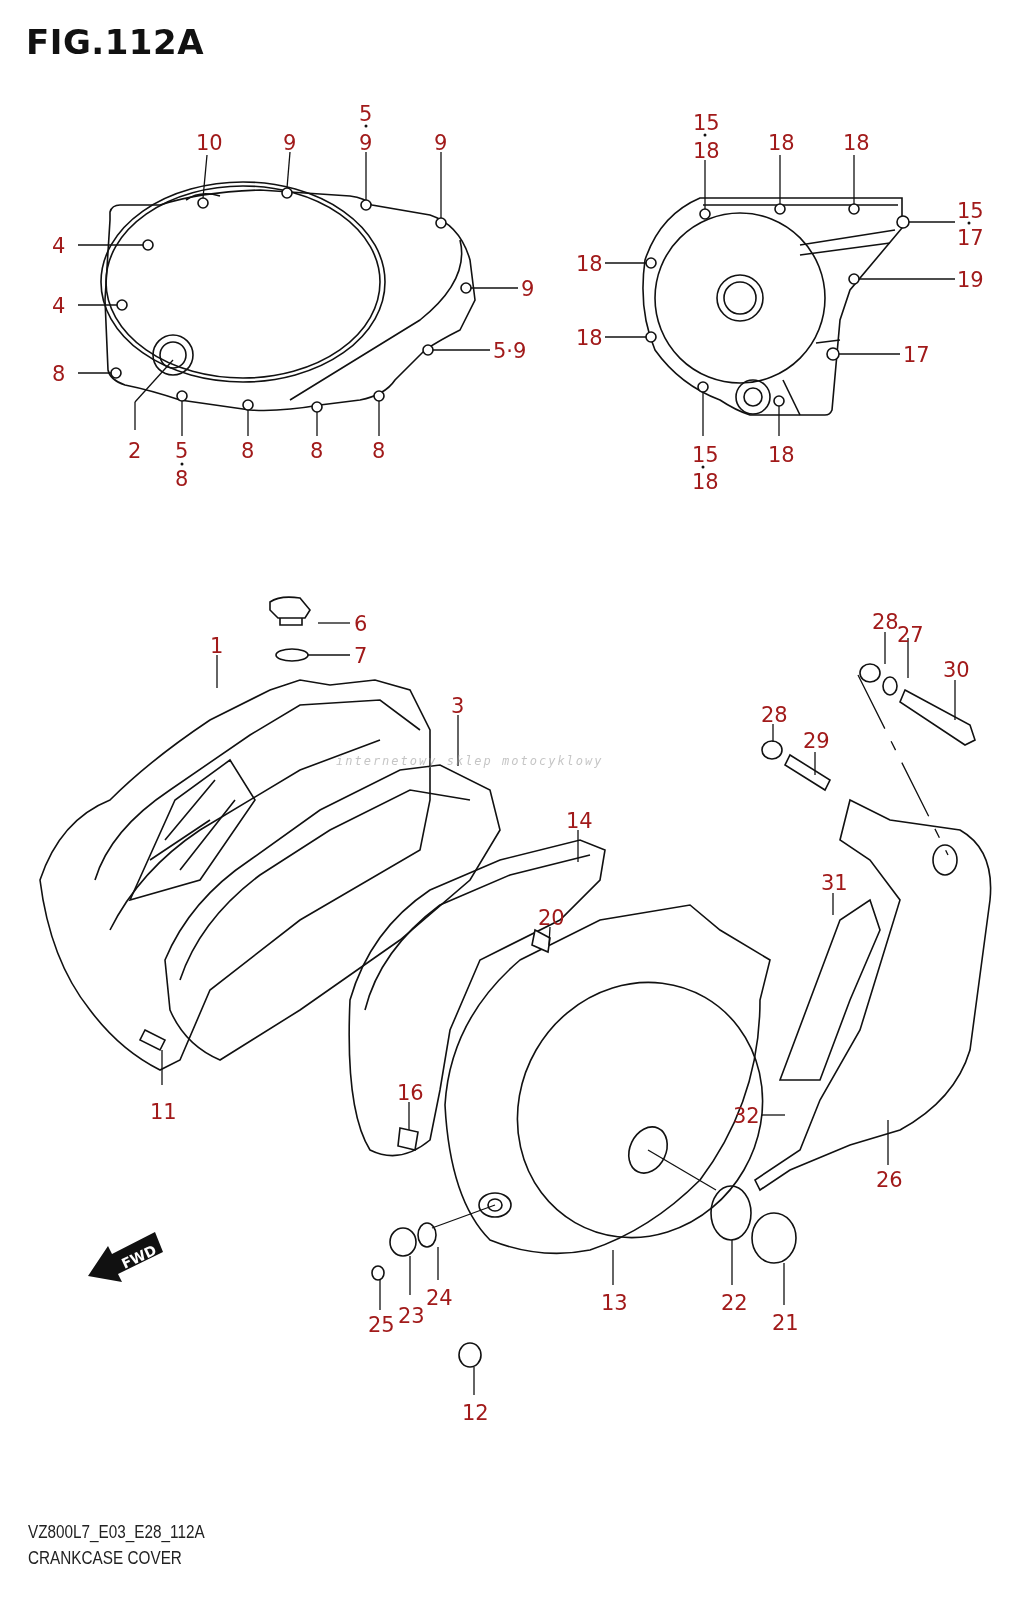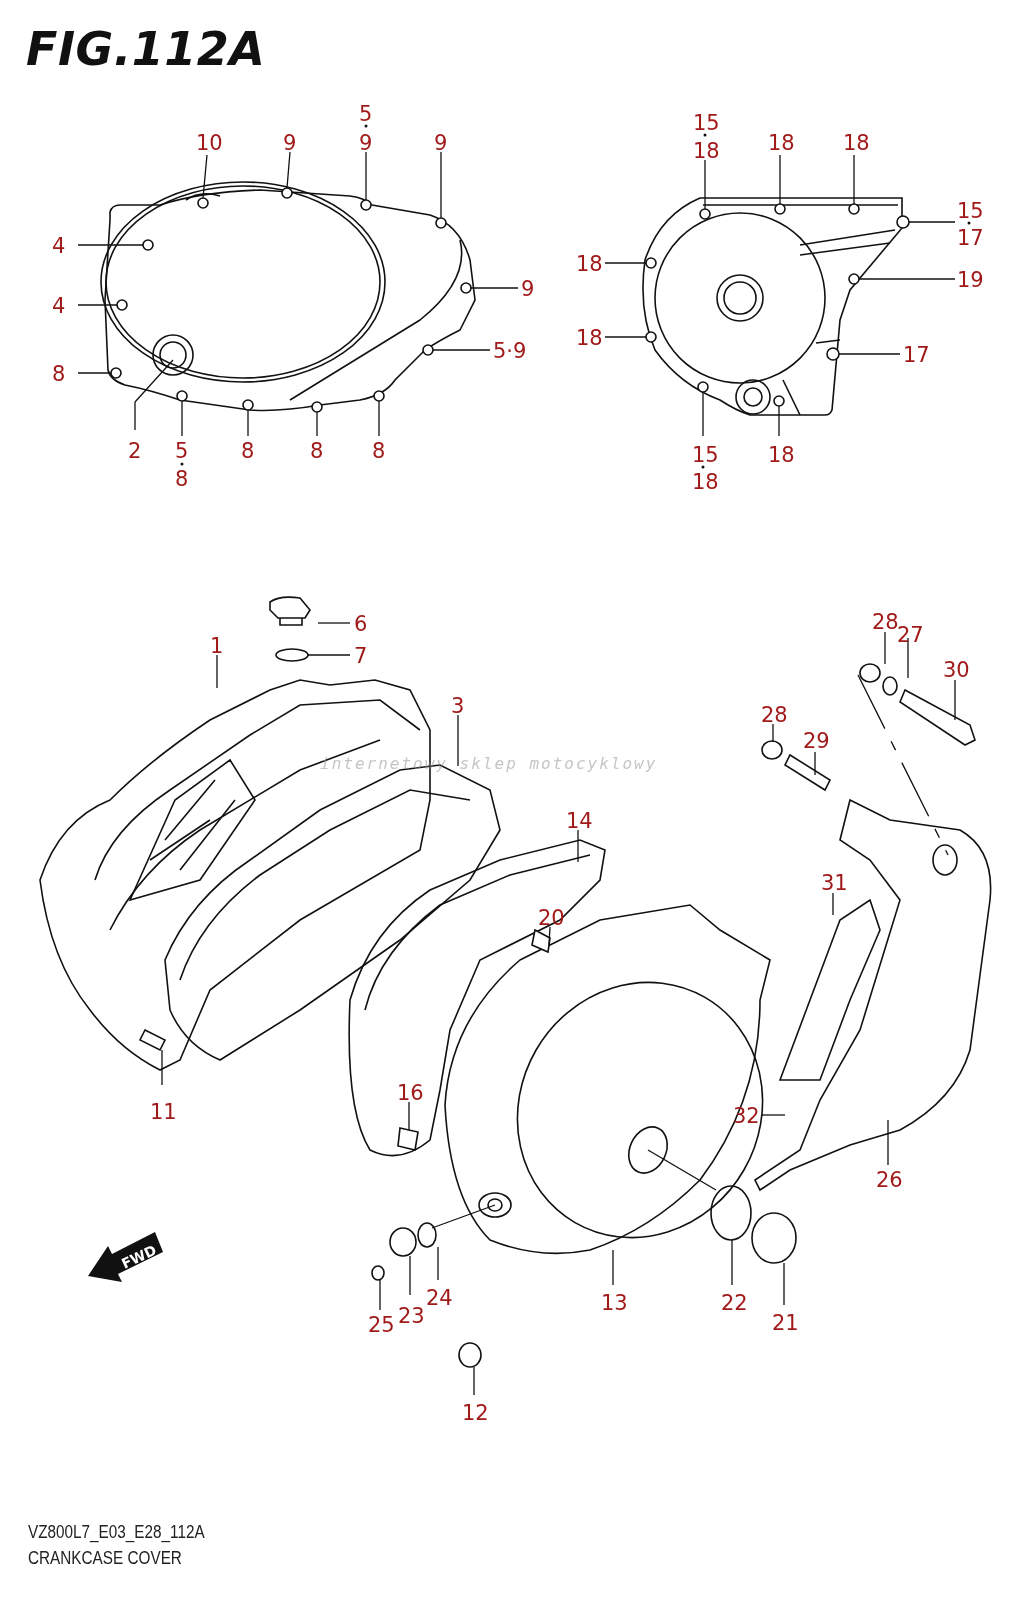--- a/index.html
+++ b/index.html
@@ -1,29 +1,29 @@
 <!DOCTYPE html>
 <html><head>
 <meta charset="utf-8">
 <style>
   html, body { margin:0; padding:0; background:#fff; }
   body { width:1024px; height:1600px; position:relative; overflow:hidden; font-family:"DejaVu Sans", sans-serif; }
-  #title { position:absolute; left:26px; top:22px; font-size:46px; font-weight:bold; color:#111; letter-spacing:0.5px;font-style:italic; }
+  #title { position:absolute; left:26px; top:22px; font-size:34px; font-weight:bold; color:#111; letter-spacing:0.5px; }
   #footer-code { position:absolute; left:28px; top:1522px; font-family:"Liberation Sans", sans-serif; font-size:18px; color:#222; transform:scaleX(0.85); transform-origin:left; }
   #footer-name { position:absolute; left:28px; top:1548px; font-family:"Liberation Sans", sans-serif; font-size:18px; color:#222; transform:scaleX(0.85); transform-origin:left; }
   svg#diagram { position:absolute; left:0; top:0; }
   .lbl { font-family:"DejaVu Sans", sans-serif; font-size:21px; fill:#a11a1a; }
   .ln { stroke:#111; stroke-width:1.3; fill:none; }
   .part { stroke:#111; stroke-width:1.6; fill:#fff; }
   .partn { stroke:#111; stroke-width:1.6; fill:none; }
   .dot { fill:#111; }
   #watermark { position:absolute; left:318px; top:760px; }
   #wm-main { font-family:"DejaVu Sans", sans-serif; font-style:italic; font-weight:bold; font-size:34px; letter-spacing:1px; color:rgba(160,160,160,0.45); }
   #wm-main .red { color:rgba(230,70,70,0.45); }
-  #wm-sub { font-family:"DejaVu Sans Mono", monospace; font-style:italic; font-size:16px; color:rgba(150,150,150,0.55); margin-left:2px; margin-top:-6px; letter-spacing:2px; }
+  #wm-sub { font-family:"DejaVu Sans Mono", monospace; font-style:italic; font-size:12px; color:rgba(150,150,150,0.55); margin-left:18px; margin-top:-6px; letter-spacing:2px; }
 </style>
 </head>
 <body>
 
 <div id="title">FIG.112A</div>
 
 <svg id="diagram" width="1024" height="1600" viewBox="0 0 1024 1600">
 
   <g>
     <path class="partn" d="M110,220 L110,212 Q112,205 120,205 L160,205 Q200,192 260,190 L350,196 Q365,198 372,205 L430,215 Q460,225 470,260 L475,300 Q470,310 460,330 Q440,340 425,350 L395,380 Q385,395 360,400 L320,405 Q280,412 250,410 L180,400 Q150,390 125,385 Q110,380 108,370 L105,300 Z"></path>

